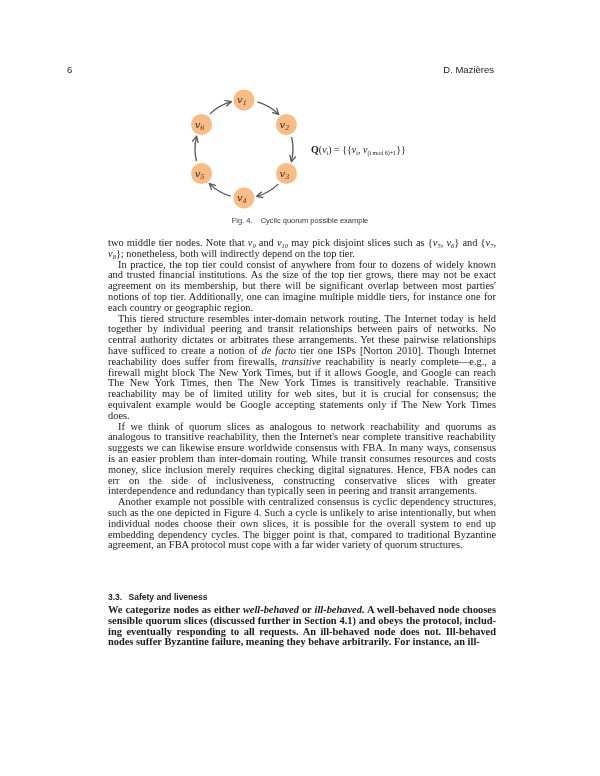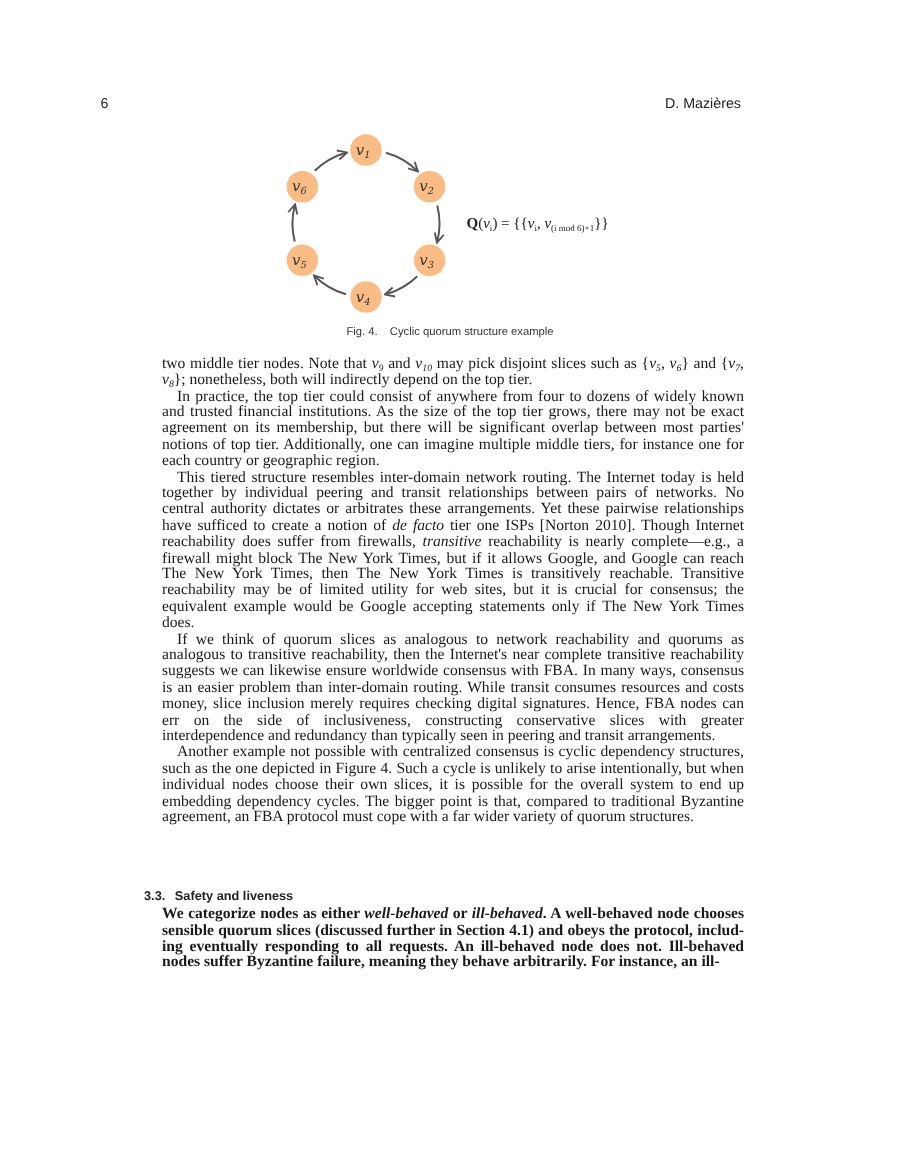--- a/index.html
+++ b/index.html
@@ -36,21 +36,21 @@
     font-family: "Liberation Serif", serif; font-size: 10.4px; line-height: 10.8px; color: #1a1a1a;
     text-align: justify; hyphens: manual;
   }
   .body p { margin: 0; }
   .body p.indent { text-indent: 10px; }
   .body i { font-style: italic; }
   .body .m { font-style: italic; }
   .body sub { font-size: 6.5px; line-height: 0; vertical-align: -2px; }
 
   .section-head {
-    position: absolute; left: 96px; top: 592px;
+    position: absolute; left: 108px; top: 592px;
     font-family: "Liberation Sans", sans-serif; font-size: 8.5px; font-weight: bold; color: #222;
   }
   .section-head .num { margin-right: 4px; }
 </style>
 </head>
 <body>
 
 <div class="page">
 
   <div class="run-head">
@@ -100,21 +100,21 @@
           </g>
         </g>
     </svg>
     <div class="formula">
       <b>Q</b><span>(<i>v</i><sub>i</sub>) = {{<i>v</i><sub>i</sub>, <i>v</i><sub>(i mod 6)+1</sub>}}</span>
     </div>
   </div>
 
   <div class="caption">
     <span class="fig-num">Fig. 4.</span>
-    <span>Cyclic quorum structure example</span>
+    <span>Cyclic quorum possible example</span>
   </div>
 
   <div class="body" id="body-text" style="top:238px;">
       <p>two middle tier nodes. Note that <span class="m">v<sub>9</sub></span> and <span class="m">v<sub>10</sub></span> may pick disjoint slices such as {<span class="m">v<sub>5</sub></span>, <span class="m">v<sub>6</sub></span>} and {<span class="m">v<sub>7</sub></span>, <span class="m">v<sub>8</sub></span>}; nonetheless, both will indirectly depend on the top tier.</p>
       <p class="indent">In practice, the top tier could consist of anywhere from four to dozens of widely known and trusted financial institutions. As the size of the top tier grows, there may not be exact agreement on its membership, but there will be significant overlap be­tween most parties' notions of top tier. Additionally, one can imagine multiple middle tiers, for instance one for each country or geographic region.</p>
       <p class="indent">This tiered structure resembles inter-domain network routing. The Internet today is held together by individual peering and transit relationships between pairs of net­works. No central authority dictates or arbitrates these arrangements. Yet these pair­wise relationships have sufficed to create a notion of <i>de facto</i> tier one ISPs [Norton 2010]. Though Internet reachability does suffer from firewalls, <i>transitive</i> reachability is nearly complete—e.g., a firewall might block The New York Times, but if it allows Google, and Google can reach The New York Times, then The New York Times is tran­sitively reachable. Transitive reachability may be of limited utility for web sites, but it is crucial for consensus; the equivalent example would be Google accepting statements only if The New York Times does.</p>
       <p class="indent">If we think of quorum slices as analogous to network reachability and quorums as analogous to transitive reachability, then the Internet's near complete transitive reach­ability suggests we can likewise ensure worldwide consensus with FBA. In many ways, consensus is an easier problem than inter-domain routing. While transit consumes re­sources and costs money, slice inclusion merely requires checking digital signatures. Hence, FBA nodes can err on the side of inclusiveness, constructing conservative slices with greater interdependence and redundancy than typically seen in peering and tran­sit arrangements.</p>
       <p class="indent">Another example not possible with centralized consensus is cyclic dependency struc­tures, such as the one depicted in Figure 4. Such a cycle is unlikely to arise intention­ally, but when individual nodes choose their own slices, it is possible for the overall system to end up embedding dependency cycles. The bigger point is that, compared to traditional Byzantine agreement, an FBA protocol must cope with a far wider variety of quorum structures.</p>
     </div>
 

